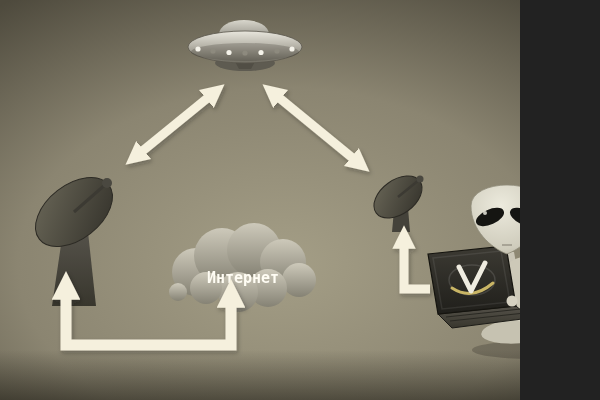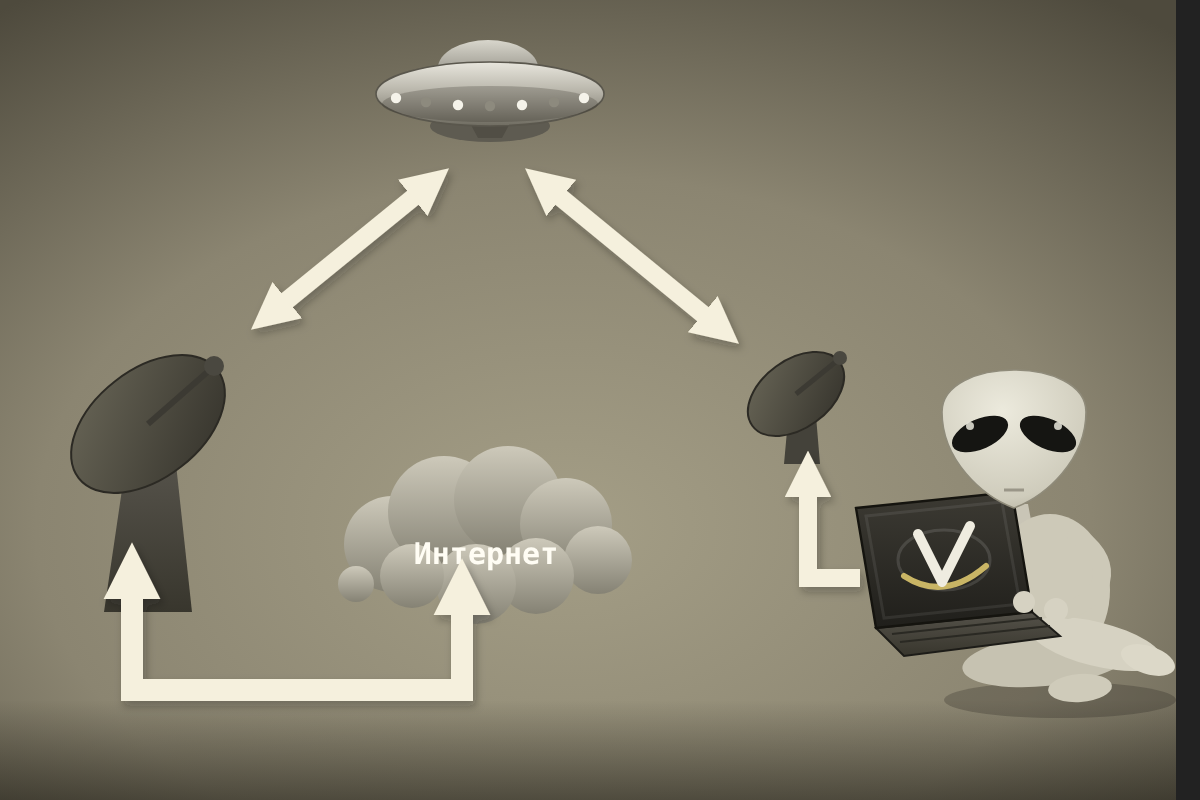--- a/index.html
+++ b/index.html
@@ -1,16 +1,16 @@
 <!DOCTYPE html>
 <html style="--arrow: #f5f0dd; --label-text: #fffdf4; --dish: #45433a; --logo-white: #efece0; --logo-gold: #c9b565;"><head>
 <meta charset="utf-8">
 <style>
   html,body{margin:0;padding:0;background:#222;}
-  .stage{width:588px;height:400px;position:relative;overflow:hidden;
+  .stage{width:520px;height:400px;position:relative;overflow:hidden;
          font-family:"DejaVu Sans","Liberation Sans",sans-serif;}
   svg{display:block}
   .arrow-stroke{stroke:var(--arrow);fill:none;}
   .arrow-fill{fill:var(--arrow);}
   .cloud-label{font-family:"DejaVu Sans Mono","Liberation Mono",monospace;
                font-weight:bold;font-size:15px;fill:var(--label-text);}
   .logo-v{stroke:var(--logo-white);stroke-width:5;fill:none;stroke-linecap:round;stroke-linejoin:round;}
   .logo-swoosh{stroke:var(--logo-gold);stroke-width:3;fill:none;stroke-linecap:round;}
 </style>
 </head>

